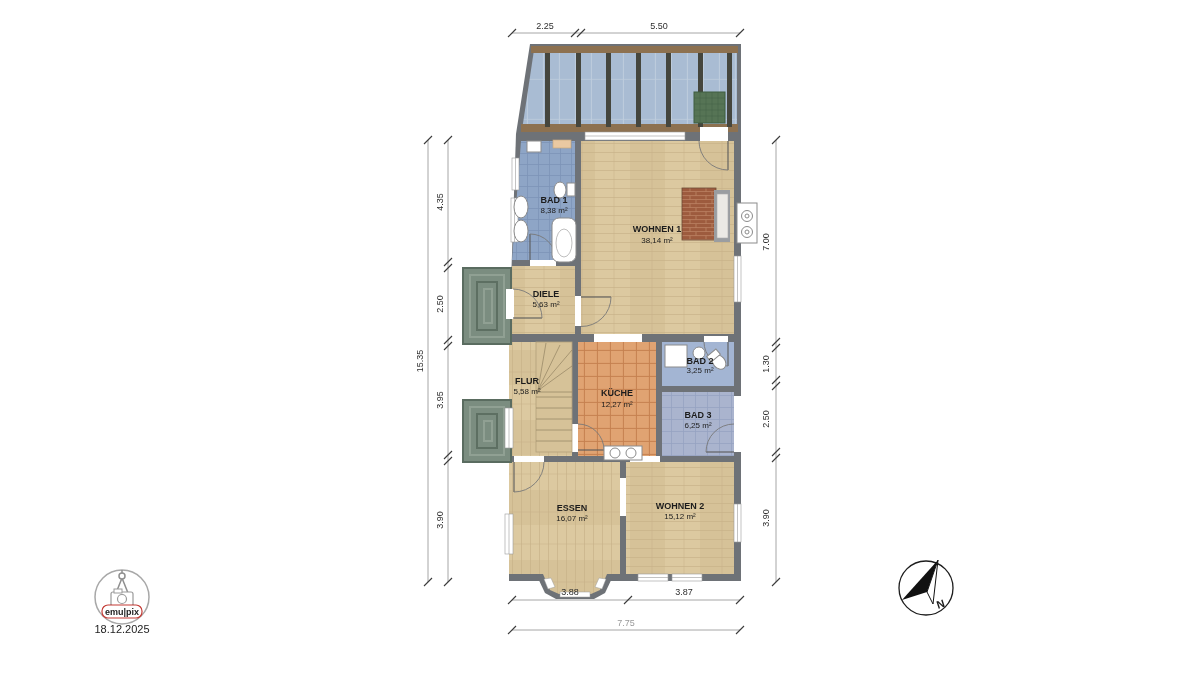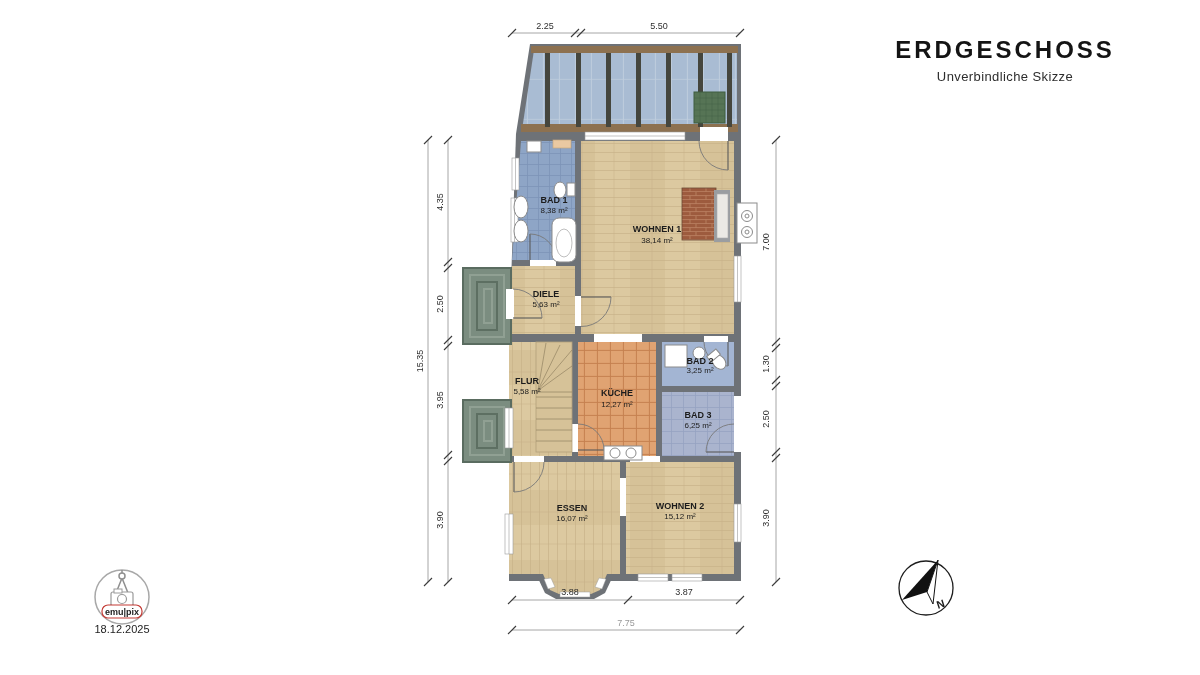--- a/index.html
+++ b/index.html
@@ -18,24 +18,20 @@
   .fix{fill:#ffffff;stroke:#8b8b8b;stroke-width:1;}
   .arc{fill:none;stroke:#787878;stroke-width:0.9;}
   .leaf{stroke:#5a5a5a;stroke-width:1.1;}
   .winmid{stroke:#9a9a9a;stroke-width:0.6;}
 </style>
 </head>
 <body>
 
 <div id="stage">
 
-  <div class="hdr">
-    <div class="t">ERDGESCHOSS</div>
-    <div class="s">Unverbindliche Skizze</div>
-  </div>
 
   <svg id="plan-svg" width="1200" height="675" viewBox="0 0 1200 675">
     <defs>
       <pattern id="woodH" width="70" height="9" patternUnits="userSpaceOnUse">
         <rect width="70" height="9" fill="#dcc9a0"></rect>
         <rect width="35" height="9" fill="#d6c298"></rect>
         <line x1="0" y1="8.6" x2="70" y2="8.6" stroke="#c6b086" stroke-width="0.7"></line>
         <line x1="22" y1="0" x2="22" y2="9" stroke="#c6b086" stroke-width="0.5"></line>
         <line x1="54" y1="0" x2="54" y2="9" stroke="#c6b086" stroke-width="0.5"></line>
       </pattern>

